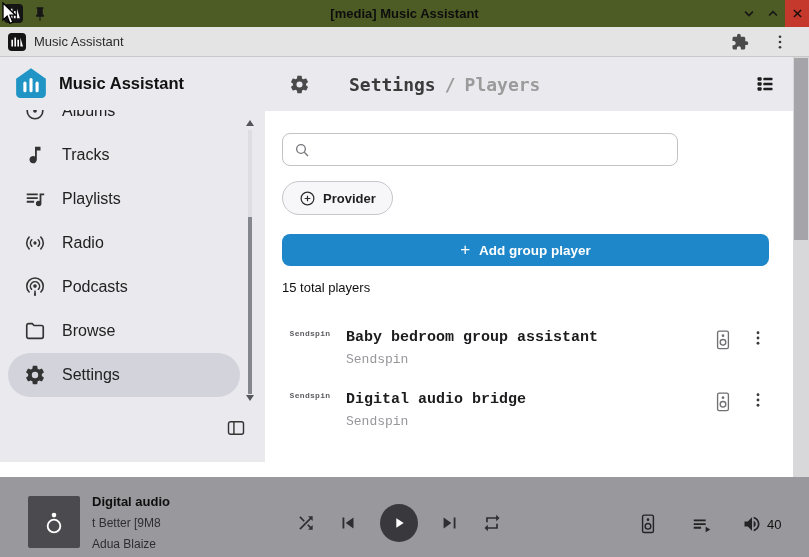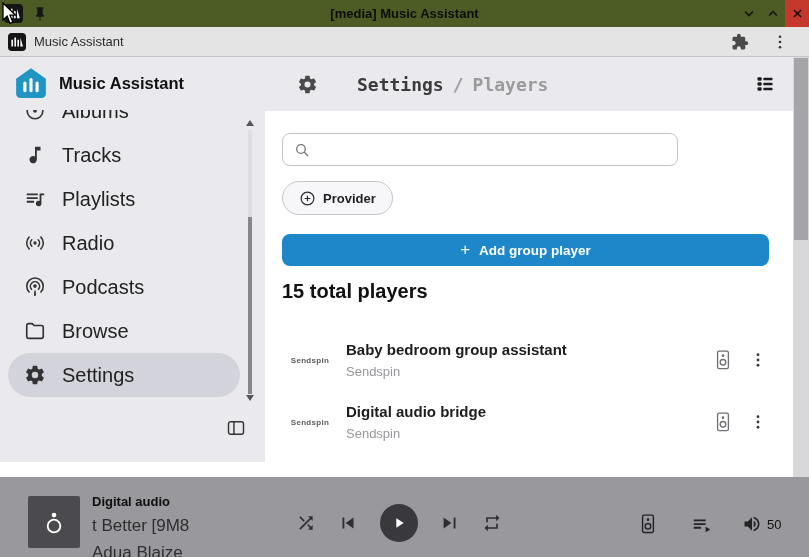--- a/index.html
+++ b/index.html
@@ -35,32 +35,32 @@
   .sidebar{position:absolute;top:0;left:0;bottom:0;width:265px;}
   .side-head{position:absolute;top:9px;left:14px;display:flex;align-items:center;gap:11px;}
   .side-logo{width:34px;height:34px;}
   .side-title{font-size:16.5px;font-weight:bold;color:#111;}
   .side-nav{position:absolute;top:53px;bottom:60px;left:0;right:0;overflow:hidden;}
   .nav-list{margin-top:-21px;}
   .nav-item{height:44px;display:flex;align-items:center;gap:16px;padding-left:16px;
             margin:0 25px 0 8px;border-radius:22px;}
   .nav-item.selected{background:#d3d3db;}
   .nav-icon{width:22px;height:22px;flex:none;}
-  .nav-label{font-size:20px;font-weight:500;color:#222;}
+  .nav-label{font-size:16px;font-weight:500;color:#222;}
   .side-scroll-up{position:absolute;left:246px;top:63px;width:0;height:0;
     border-left:4px solid transparent;border-right:4px solid transparent;border-bottom:6px solid #55555c;}
   .side-scroll-down{position:absolute;left:246px;top:338px;width:0;height:0;
     border-left:4px solid transparent;border-right:4px solid transparent;border-top:6px solid #55555c;}
   .side-scroll-track{position:absolute;left:248px;top:73px;width:4px;height:262px;background:#dddde2;}
   .side-scroll-thumb{position:absolute;left:248px;top:160px;width:4px;height:177px;background:#86868e;}
   .collapse-btn{position:absolute;left:226px;top:361px;width:20px;height:20px;}
 
   
   .content{position:absolute;left:265px;top:0;right:16px;bottom:0;}
-  .content-header{position:absolute;top:0;left:8px;right:0;height:54px;display:flex;align-items:center;}
+  .content-header{position:absolute;top:0;left:0;right:0;height:54px;display:flex;align-items:center;}
   .header-gear{width:21px;height:21px;margin-left:24px;}
   .breadcrumb{margin-left:39px;font-family:"DejaVu Sans Mono",monospace;font-size:18px;font-weight:bold;}
   .bc-section{color:#3b3b3b;}
   .bc-sep{color:#9b9b9b;margin:0 9px;}
   .bc-page{color:#9b9b9b;}
   .view-toggle{margin-left:auto;margin-right:18px;width:20px;height:20px;}
   .content-body{position:absolute;top:54px;left:0;right:0;bottom:0;background:#fff;
                 padding:22px 0 0 17px;box-sizing:border-box;}
   .search{width:396px;height:33px;border:1px solid #c2c2c7;border-radius:8px;background:#fff;
           display:flex;align-items:center;gap:9px;padding:0 11px;box-sizing:border-box;}
@@ -70,42 +70,42 @@
   .search-input::placeholder{color:#8f8f94;}
   .chips{margin-top:15px;display:flex;gap:26px;}
   .chip{height:34px;border:1px solid #c6c6cb;border-radius:17px;background:#f7f7f9;
         display:flex;align-items:center;gap:7px;padding:0 16px;box-sizing:border-box;
         font-size:13px;font-weight:600;color:#1f1f1f;}
   .chip-plus{width:17px;height:17px;}
   .add-btn{margin-top:19px;width:487px;height:32px;border:none;border-radius:8px;background:#1d87c9;
            color:#fff;font-size:13.5px;font-weight:600;display:flex;align-items:center;
            justify-content:center;gap:9px;font-family:inherit;cursor:pointer;}
   .add-plus{font-size:17px;font-weight:400;line-height:1;margin-top:-2px;}
-  .total{margin-top:14px;font-size:20px;font-weight:bold;color:#101010;height:17px;}
+  .total{margin-top:14px;font-size:13px;font-weight:normal;color:#101010;height:17px;}
   .rows{margin-top:32px;}
-  .player-row{height:62px;display:flex;align-items:center;padding-right:26px;}
+  .player-row{height:62px;display:flex;align-items:flex-start;padding-right:26px;font-family:Liberation Mono, monospace;}
   .brand{width:56px;text-align:center;font-size:8px;font-weight:600;color:#5c5c60;letter-spacing:.3px;}
   .row-text{flex:1;margin-left:8px;min-width:0;}
   .row-title{font-size:15px;font-weight:600;color:#1c1c1e;white-space:nowrap;}
   .row-sub{margin-top:6px;font-size:13px;color:#96969b;}
   .row-speaker{width:20px;height:22px;margin-right:16px;flex:none;}
   .row-kebab{width:18px;height:18px;flex:none;}
 
   
   .main-scrollbar{position:absolute;top:57px;right:0;width:16px;height:500px;background:#d8d8db;}
   .main-thumb{position:absolute;top:1px;left:1px;right:1px;height:182px;background:#a4a4a9;}
 
   
   .playerbar{position:absolute;left:0;bottom:0;width:100%;height:80px;background:#98989d;}
   .pb-art{position:absolute;left:28px;top:19px;width:52px;height:52px;background:#4a4a4f;
           border-radius:2px;display:flex;align-items:center;justify-content:center;}
   .pb-art svg{width:30px;height:30px;}
   .pb-text{position:absolute;left:92px;top:17px;width:195px;}
   .pb-title{font-size:13px;font-weight:bold;color:#0f0f0f;white-space:nowrap;}
-  .pb-line{font-size:17px;color:#2e2e30;margin-top:7px;white-space:nowrap;}
+  .pb-line{font-size:12px;color:#2e2e30;margin-top:7px;white-space:nowrap;}
   .pb-controls{position:absolute;left:296px;top:27px;display:flex;align-items:center;gap:21px;}
   .ctl-icon{width:20px;height:20px;}
   .ctl-skip{width:22px;height:22px;}
   .pb-play{width:38px;height:38px;border-radius:50%;background:#39393d;display:flex;
            align-items:center;justify-content:center;}
   .pb-speaker{position:absolute;left:638px;top:36px;width:20px;height:22px;}
   .pb-queue{position:absolute;left:691px;top:37px;width:22px;height:20px;}
   .pb-volume{position:absolute;left:742px;top:37px;display:flex;align-items:center;gap:5px;}
   .pb-volume svg{width:20px;height:20px;}
   .vol-level{font-size:13px;font-weight:500;color:#111;}
@@ -432,21 +432,21 @@
     </span>
     <span class="pb-queue">
       <svg viewBox="0 0 24 24">
           <path fill="#232325" d="M3 6h13v2H3zm0 4h13v2H3zm0 4h8v2H3zm13 0v6l5-3z"></path>
         </svg>
     </span>
     <div class="pb-volume">
       <svg viewBox="0 0 24 24">
           <path fill="#232325" d="M3 9v6h4l5 5V4L7 9H3m13.5 3A4.5 4.5 0 0 0 14 7.97v8.05c1.5-.71 2.5-2.24 2.5-4.02M14 3.23v2.06c2.89.86 5 3.54 5 6.71s-2.11 5.84-5 6.71v2.06c4-.91 7-4.49 7-8.77 0-4.28-3-7.86-7-8.77z"></path>
         </svg>
-      <span class="vol-level">50</span>
+      <span class="vol-level">40</span>
     </div>
   </footer>
 
   <div class="cursor">
     <svg width="17" height="25" viewBox="0 0 17 25">
         <path d="M2 1 L2 18 L6.2 14.2 L8.8 21.3 L11.8 20.1 L9 13.2 L14.6 13.2 Z" fill="#fdfdfd" stroke="#000" stroke-width="1.3"></path>
       </svg>
   </div>
 
 </div>

